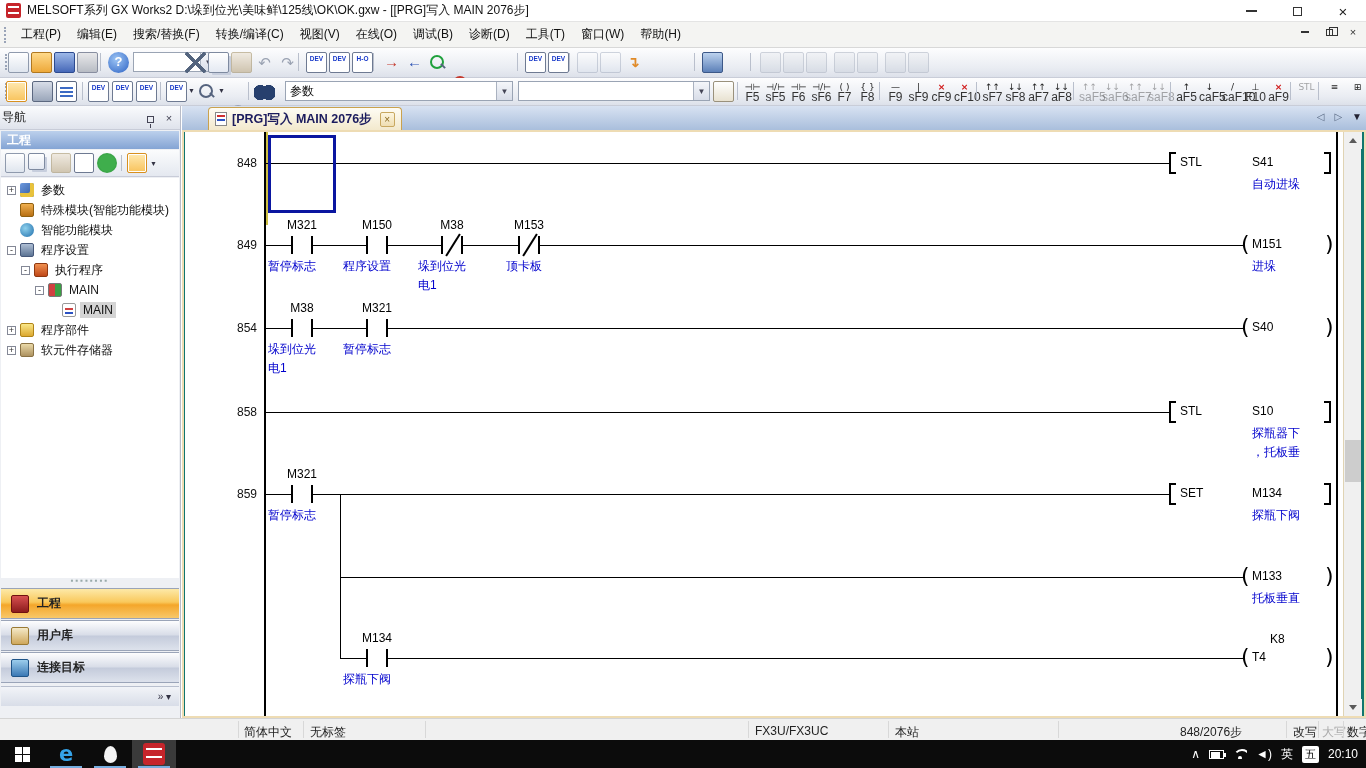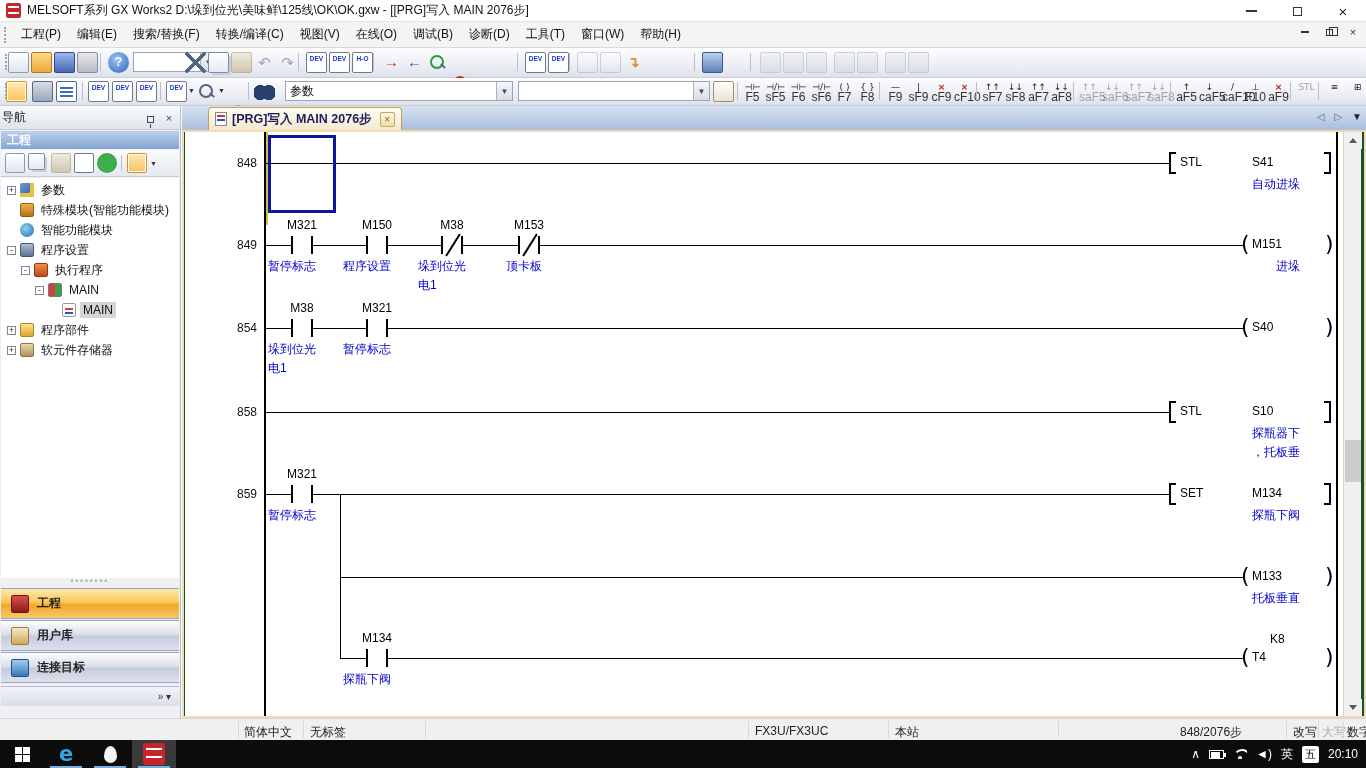--- a/index.html
+++ b/index.html
@@ -104,21 +104,21 @@
 
 #editor{position:absolute;left:182px;top:106px;width:1184px;height:612px;background:#b9cbe3}
 #tabbar{position:absolute;left:0;top:0;width:100%;height:24px;background:linear-gradient(#d8e2f2,#a9bedc)}
 #tab-active{position:absolute;left:26px;top:1px;height:23px;background:linear-gradient(#fefcf4,#f3e9cd);border:1px solid #caa24e;border-bottom:none;border-radius:4px 4px 0 0;display:flex;align-items:center;padding:0 6px}
 .tab-doc-icon{width:12px;height:14px;background:#fff;border:1px solid #888;position:relative;margin-right:5px}
 .tab-doc-icon:before{content:"";position:absolute;left:1px;top:2px;width:8px;height:2px;background:#d03030}
 .tab-doc-icon:after{content:"";position:absolute;left:1px;top:6px;width:8px;height:2px;background:#2c52c4}
 #tab-label{font-size:12.5px;font-weight:bold;color:#1c1c5e;white-space:nowrap}
 #tab-close{margin-left:8px;width:15px;height:15px;background:linear-gradient(#fdf6e0,#efdeb2);border:1px solid #c8a860;border-radius:2px;font-size:10px;line-height:13px;text-align:center;color:#8a6a20}
 .tab-arrows{position:absolute;right:4px;top:5px;display:flex;gap:10px;color:#5a6a84;font-size:10px}
-#content-frame{position:absolute;left:0;top:24px;width:1184px;height:588px;border:2px solid #eedcb4;background:#14532d}
+#content-frame{position:absolute;left:0;top:24px;width:1184px;height:588px;border:2px solid #eedcb4;background:#0f766e}
 #ladder-canvas{position:absolute;left:1px;top:0;width:1158px;height:584px;background:#fff;overflow:hidden}
 #vscroll{position:absolute;left:1159px;top:0;width:18px;height:584px;background:#f0f0f0;border-left:1px solid #e0d4b4}
 .sb-btn{position:absolute;left:0;width:18px;height:17px;background:#f0f0f0;display:flex;align-items:center;justify-content:center}
 .sb-tri{width:0;height:0;border-left:4px solid transparent;border-right:4px solid transparent}
 .sb-tri.up{border-bottom:5px solid #5a5a5a}
 .sb-tri.down{border-top:5px solid #5a5a5a}
 #sb-thumb{position:absolute;left:1px;top:308px;width:16px;height:42px;background:#cdcdcd}
 
 .lh{position:absolute;height:1px;background:#000}
 .lv{position:absolute;width:1px;background:#000}
@@ -509,21 +509,21 @@
         <div class="cmt" style="left: 233px; top: 125px;">垛到位光</div>
         <div class="cmt" style="left: 233px; top: 144px;">电1</div>
         <div class="contact" style="left: 333px; top: 104px;">
           <div class="slash"></div>
         </div>
         <div class="dev" style="left: 314px; top: 86px; width: 60px; text-align: center;">M153</div>
         <div class="cmt" style="left: 321px; top: 125px;">顶卡板</div>
         <div class="paren" style="left: 1056px; top: 99px;">(</div>
         <div class="paren" style="left: 1140px; top: 99px;">)</div>
         <div class="dev" style="left: 1067px; top: 105px;">M151</div>
-        <div class="cmt" style="left: 1091px; top: 125px;">进垛</div>
+        <div class="cmt" style="left: 1067px; top: 125px;">进垛</div>
         <div class="rnum" style="left: 28px; top: 189px;">854</div>
         <div class="lh" style="left: 79px; top: 196px; width: 981px;"></div>
         <div class="contact" style="left: 106px; top: 187px;"></div>
         <div class="dev" style="left: 87px; top: 169px; width: 60px; text-align: center;">M38</div>
         <div class="cmt" style="left: 83px; top: 208px;">垛到位光</div>
         <div class="cmt" style="left: 83px; top: 227px;">电1</div>
         <div class="contact" style="left: 181px; top: 187px;"></div>
         <div class="dev" style="left: 162px; top: 169px; width: 60px; text-align: center;">M321</div>
         <div class="cmt" style="left: 158px; top: 208px;">暂停标志</div>
         <div class="paren" style="left: 1056px; top: 182px;">(</div>

